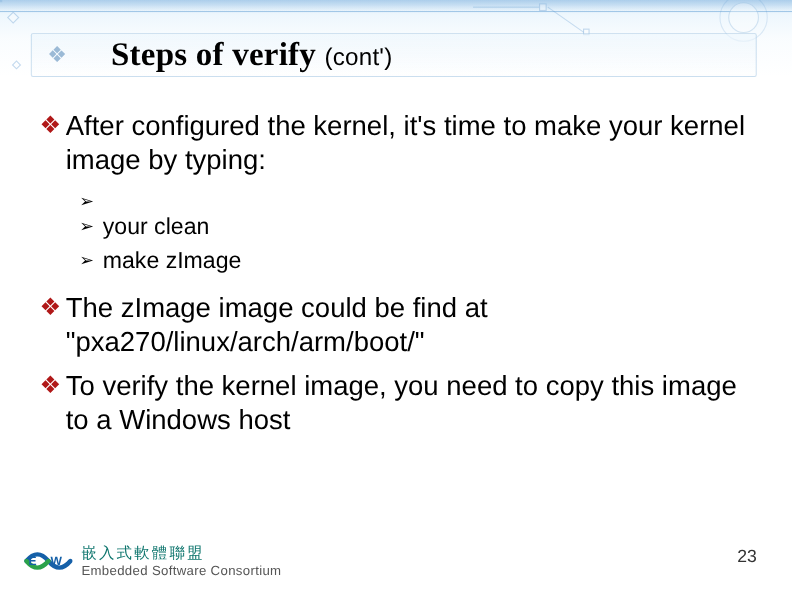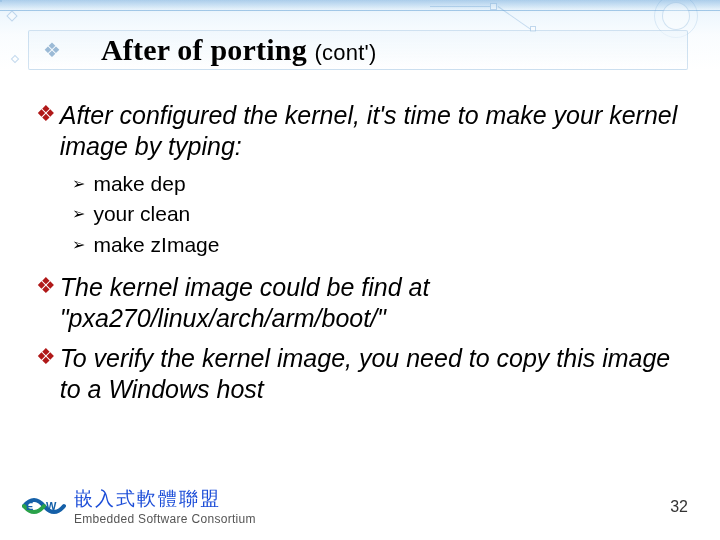--- a/index.html
+++ b/index.html
@@ -91,21 +91,21 @@
     display: flex;
   }
   .lvl1 .b1 {
     flex: 0 0 auto;
     margin-right: 4px;
     color: #b01818;
     font-size: 22px;
     position: relative;
     top: 1px;
   }
-  .lvl1 .t1 { flex: 1 1 auto; font-style: italic; }
+  .lvl1 .t1 { flex: 1 1 auto; }
   .lvl2-group { margin: 6px 0 12px 36px; }
   .lvl2 {
     font-size: 21px;
     line-height: 1.45;
     color: #000;
     display: flex;
   }
   .lvl2 .b2 {
     flex: 0 0 auto;
     margin-right: 8px;
@@ -120,21 +120,21 @@
     bottom: 14px;
     display: flex;
     align-items: center;
     gap: 8px;
   }
   .logo-mark {
     width: 44px; height: 28px; position: relative;
   }
   .logo-mark svg { width: 100%; height: 100%; display: block; }
   .logo-text-line1 {
-    font-size: 19px; color: #1d4ed8; font-weight: 500;
+    font-size: 14px; color: #0f766e; font-weight: 500;
     letter-spacing: 2px;
   }
   .logo-text-line2 {
     font-size: 12px; color: #555; letter-spacing: 0.3px;
   }
   .page-num {
     position: absolute;
     right: 32px;
     bottom: 24px;
     font-size: 16px;
@@ -152,49 +152,48 @@
   <span class="sq" style="top:3px; left:490px; width:7px; height:7px; transform:none;"></span>
   <span class="line" style="top:6px; left:498px; width:40px; transform:rotate(35deg); transform-origin:left center;"></span>
   <span class="sq" style="top:26px; left:530px; width:6px; height:6px; transform:none;"></span>
   <span class="sq" style="top:2px; right:30px; width:28px; height:28px; border-radius:50%; transform:none; border-color:rgba(90,150,205,0.25);"></span>
   <span class="sq" style="top:-6px; right:22px; width:44px; height:44px; border-radius:50%; transform:none; border-color:rgba(90,150,205,0.18); background:transparent;"></span>
 </div>
 
 <div class="title-bar">
   <span class="title-bullet">❖</span>
   <span class="title-text">
-    <span>After of porting</span>
+    <span>Steps of verify</span>
     <span class="title-sub">(cont')</span>
   </span>
 </div>
 
 <div class="content">
 
   <div class="lvl1">
     <span class="b1">❖</span>
     <span class="t1">After configured the kernel, it's time to make your kernel image by typing:</span>
   </div>
   <div class="lvl2-group">
     <div class="lvl2">
       <span class="b2">➢</span>
-      <span>make dep</span>
     </div>
     <div class="lvl2">
       <span class="b2">➢</span>
       <span>your clean</span>
     </div>
     <div class="lvl2">
       <span class="b2">➢</span>
       <span>make zImage</span>
     </div>
   </div>
 
   <div class="lvl1">
     <span class="b1">❖</span>
-    <span class="t1">The kernel image could be find at "pxa270/linux/arch/arm/boot/"</span>
+    <span class="t1">The zImage image could be find at "pxa270/linux/arch/arm/boot/"</span>
   </div>
 
   <div class="lvl1">
     <span class="b1">❖</span>
     <span class="t1">To verify the kernel image, you need to copy this image to a Windows host</span>
   </div>
 
 </div>
 
 <div class="footer-logo">
@@ -205,13 +204,13 @@
       <text x="4" y="18" font-size="11" font-weight="700" fill="#1560a8" font-family="Arial">E</text>
       <text x="24" y="18" font-size="11" font-weight="700" fill="#1560a8" font-family="Arial">W</text>
     </svg>
   </div>
   <div>
     <div class="logo-text-line1">嵌入式軟體聯盟</div>
     <div class="logo-text-line2">Embedded Software Consortium</div>
   </div>
 </div>
 
-<div class="page-num">32</div>
+<div class="page-num">23</div>
 
 </body></html>

